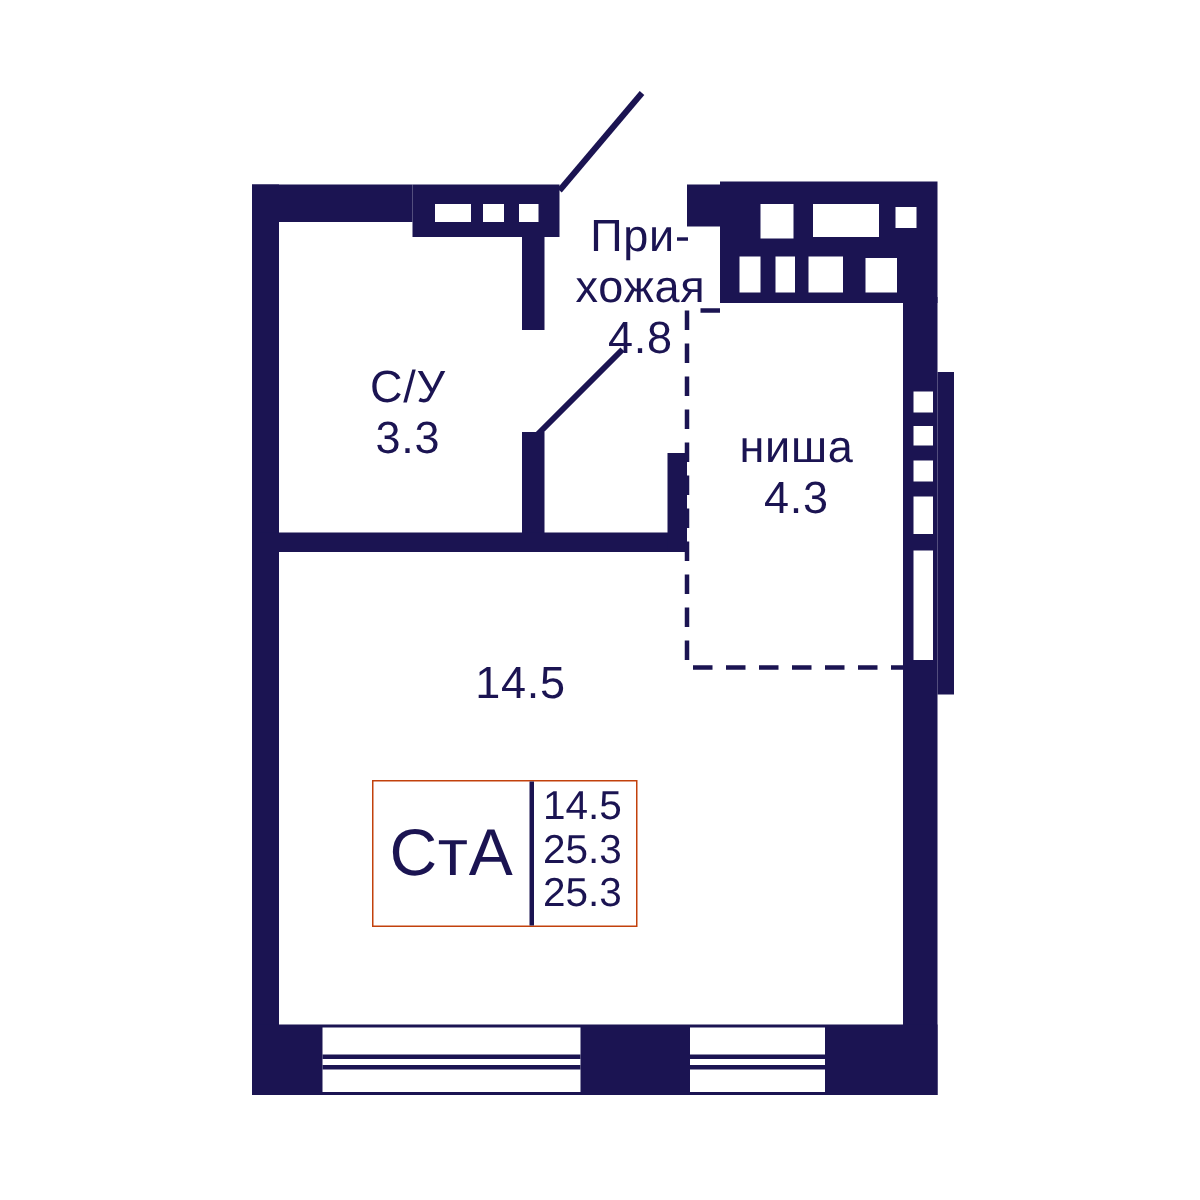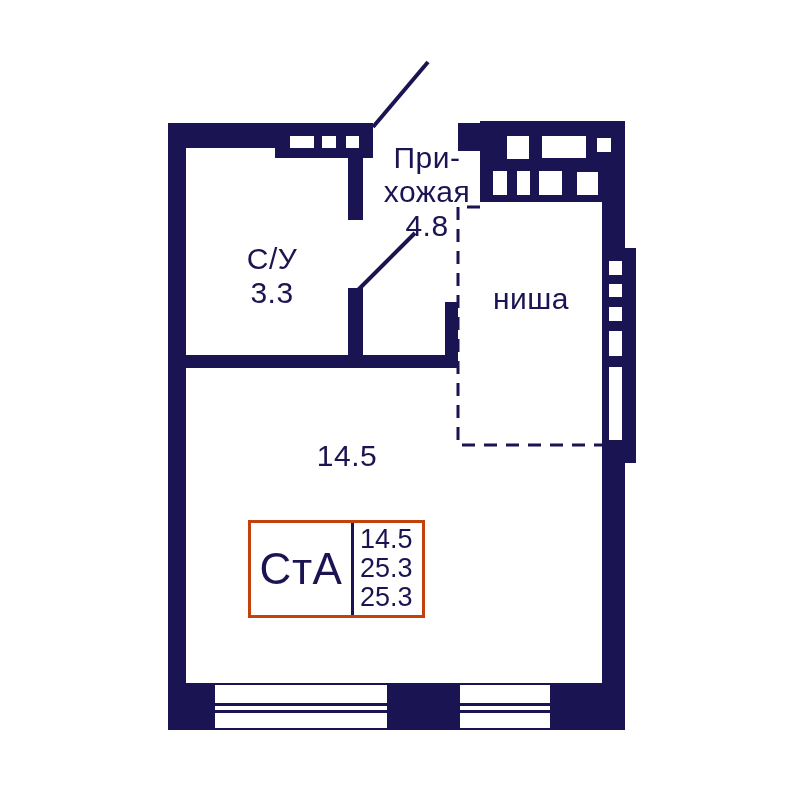--- a/index.html
+++ b/index.html
@@ -12,21 +12,21 @@
   .wall{position:absolute;background:#1b1452;}
   .cut{position:absolute;background:#ffffff;}
   .room-label{
     position:absolute;transform:translateX(-50%);
     text-align:center;font-size:30px;line-height:34px;
     color:#1b1452;white-space:nowrap;letter-spacing:0.5px;
   }
   #svg-lines{position:absolute;left:0;top:0;width:800px;height:800px;pointer-events:none;}
   #stat-box{
     position:absolute;left:248px;top:520px;width:177px;height:98px;
-    border:3px solid #c2410c;box-sizing:border-box;background:#ffffff;
+    border:1px solid #c2410c;box-sizing:border-box;background:#ffffff;
     display:flex;flex-direction:row;
   }
   #stat-box .type-cell{
     flex:1;display:flex;align-items:center;justify-content:center;
     font-size:44px;letter-spacing:0.5px;
   }
   #stat-box .divider{width:3px;background:#1b1452;}
   #stat-box .value-cell{
     width:62px;padding:2px 0 0 6px;font-size:27px;line-height:29px;
   }
@@ -90,20 +90,21 @@
     <div>4.8</div>
   </div>
 
   <div class="room-label" style="left:272px;top:242px">
     <div>С/У</div>
     <div>3.3</div>
   </div>
 
   <div class="room-label" style="left:531px;top:282px">
     <div>ниша</div>
+    <div>4.3</div>
   </div>
 
   <div class="room-label" style="left:347px;top:439px">
     <div>14.5</div>
   </div>
 
   <div id="stat-box">
     <div class="type-cell">СтА</div>
     <div class="divider"></div>
     <div class="value-cell">

